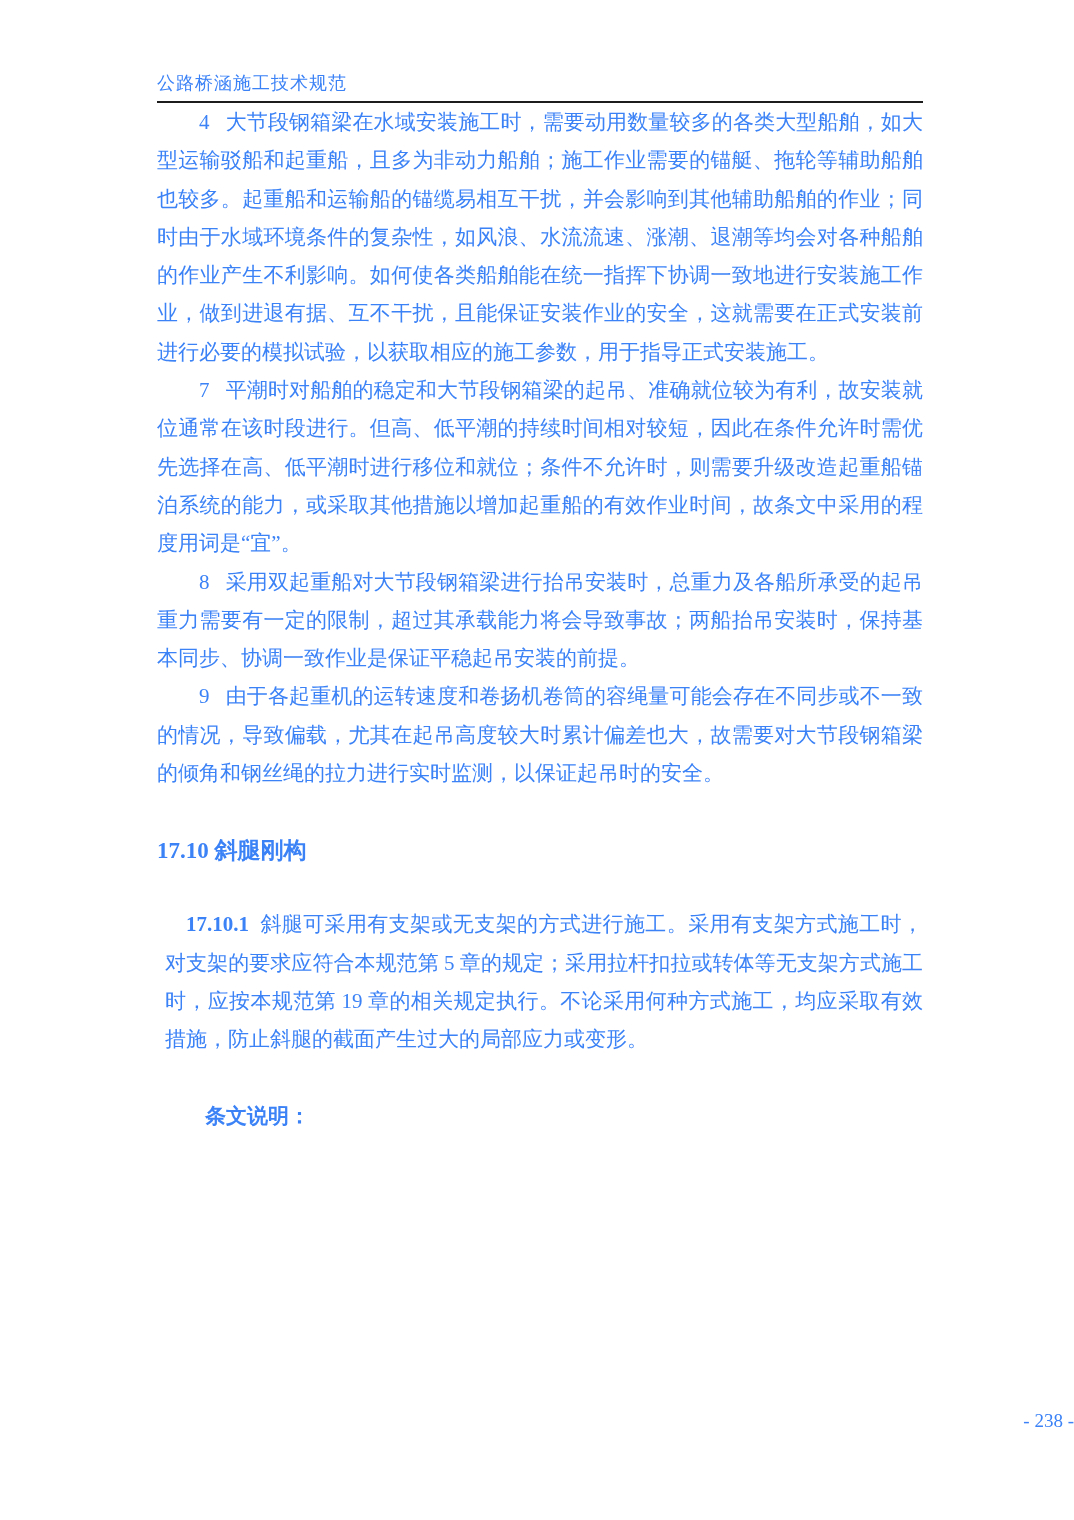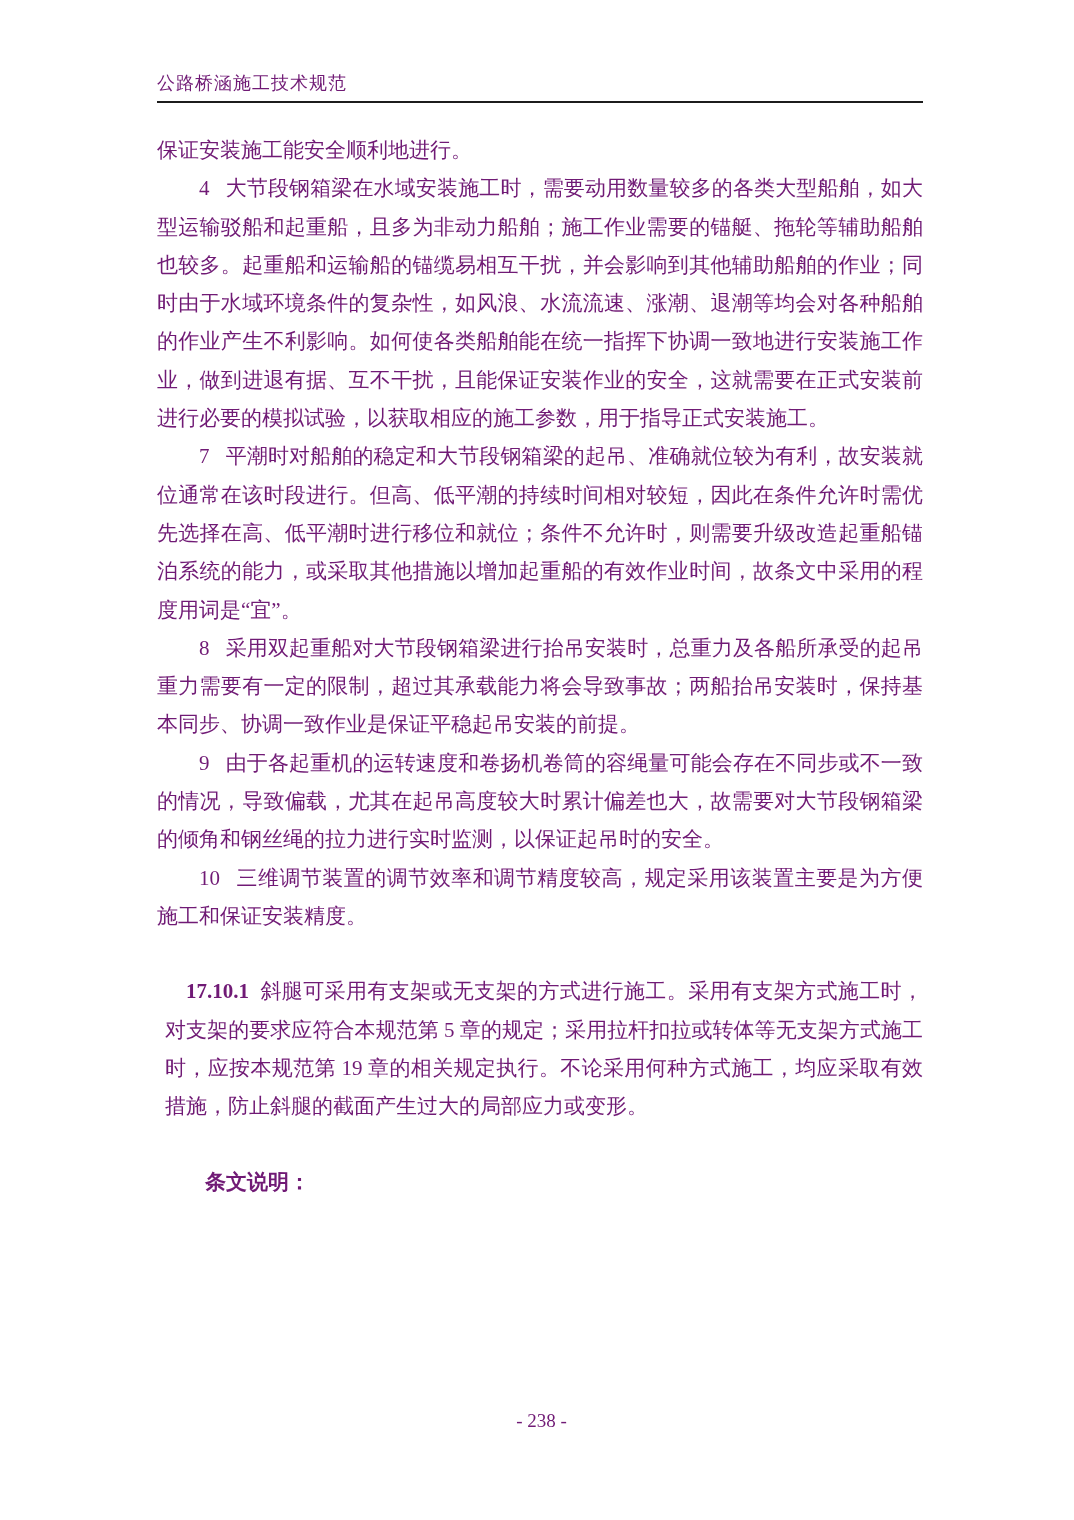--- a/index.html
+++ b/index.html
@@ -1,21 +1,21 @@
 <!DOCTYPE html>
 <html lang="zh"><head>
 <meta charset="utf-8">
 <style>
   html, body { margin: 0; padding: 0; background: #ffffff; }
   .page {
     position: relative;
     width: 1074px;
     height: 1520px;
     background: #ffffff;
-    color: #701a75;
+    color: #3b82f6;
     font-family: "Liberation Serif", serif;
     overflow: hidden;
   }
   .content {
     margin-left: 157px;
     width: 766px;
   }
   .doc-header {
     padding-top: 72px;
     font-size: 18px;
@@ -55,49 +55,48 @@
     font-weight: bold;
     line-height: 38.3px;
     margin-left: 48px;
   }
   .notes { margin-top: 4px; }
   .footer {
     position: absolute;
     left: 0;
     right: 0;
     top: 1409px;
-    text-align: center;
+    text-align: right;
     font-size: 19px;
     line-height: 24px;
     padding-left: 9px;
   }
 </style>
 </head>
 <body>
 
 <div class="page">
   <div class="content">
 
     <div class="doc-header">
       <span>公路桥涵施工技术规范</span>
       <div class="header-rule"></div>
     </div>
 
-    <p class="body intro">保证安装施工能安全顺利地进行。</p>
 
     <p class="body indent2"><span class="num">4</span><span>大节段钢箱梁在水域安装施工时，需要动用数量较多的各类大型船舶，如大型运输驳船和起重船，且多为非动力船舶；施工作业需要的锚艇、拖轮等辅助船舶也较多。起重船和运输船的锚缆易相互干扰，并会影响到其他辅助船舶的作业；同时由于水域环境条件的复杂性，如风浪、水流流速、涨潮、退潮等均会对各种船舶的作业产生不利影响。如何使各类船舶能在统一指挥下协调一致地进行安装施工作业，做到进退有据、互不干扰，且能保证安装作业的安全，这就需要在正式安装前进行必要的模拟试验，以获取相应的施工参数，用于指导正式安装施工。</span></p>
 
     <p class="body indent2"><span class="num">7</span><span>平潮时对船舶的稳定和大节段钢箱梁的起吊、准确就位较为有利，故安装就位通常在该时段进行。但高、低平潮的持续时间相对较短，因此在条件允许时需优先选择在高、低平潮时进行移位和就位；条件不允许时，则需要升级改造起重船锚泊系统的能力，或采取其他措施以增加起重船的有效作业时间，故条文中采用的程度用词是“宜”。</span></p>
 
     <p class="body indent2"><span class="num">8</span><span>采用双起重船对大节段钢箱梁进行抬吊安装时，总重力及各船所承受的起吊重力需要有一定的限制，超过其承载能力将会导致事故；两船抬吊安装时，保持基本同步、协调一致作业是保证平稳起吊安装的前提。</span></p>
 
     <p class="body indent2"><span class="num">9</span><span>由于各起重机的运转速度和卷扬机卷筒的容绳量可能会存在不同步或不一致的情况，导致偏载，尤其在起吊高度较大时累计偏差也大，故需要对大节段钢箱梁的倾角和钢丝绳的拉力进行实时监测，以保证起吊时的安全。</span></p>
 
-    <p class="body indent2"><span class="num">10</span><span>三维调节装置的调节效率和调节精度较高，规定采用该装置主要是为方便施工和保证安装精度。</span></p>
 
+    <h2 class="section-heading">17.10 斜腿刚构</h2>
 
     <p class="body clause"><span class="clause-num">17.10.1</span><span>斜腿可采用有支架或无支架的方式进行施工。采用有支架方式施工时，对支架的要求应符合本规范第 5 章的规定；采用拉杆扣拉或转体等无支架方式施工时，应按本规范第 19 章的相关规定执行。不论采用何种方式施工，均应采取有效措施，防止斜腿的截面产生过大的局部应力或变形。</span></p>
 
     <p class="notes-label">条文说明：</p>
 
 
   </div>
 
   <div class="footer">- 238 -</div>
 </div>

